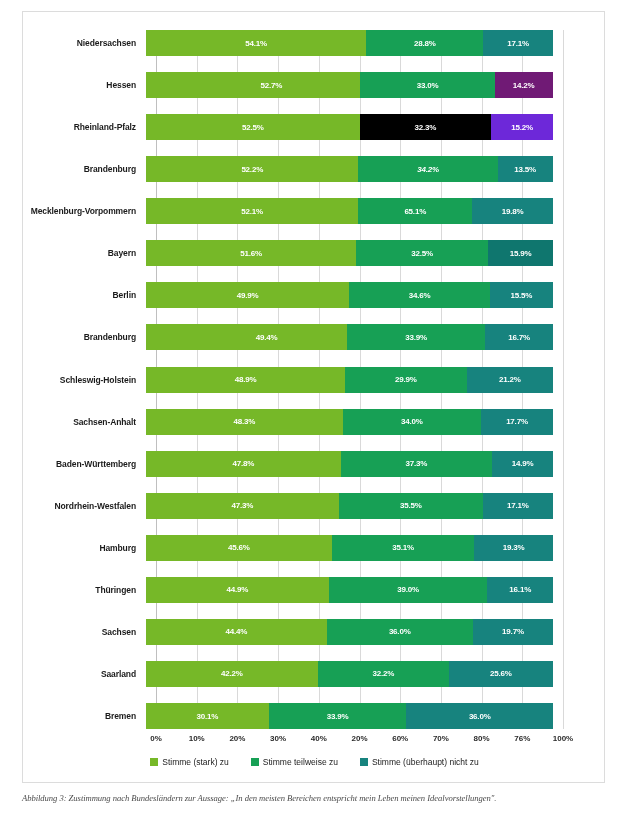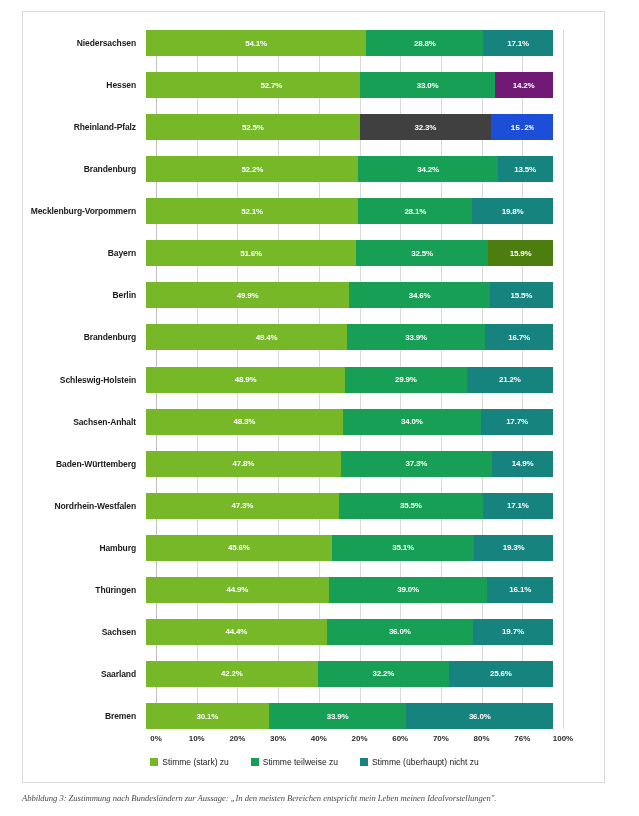--- a/index.html
+++ b/index.html
@@ -177,66 +177,66 @@
               <span>14.2%</span>
             </div>
           </div>
         </div>
         <div class="row">
           <div class="cat-label">Rheinland-Pfalz</div>
           <div class="bar-track">
             <div class="seg seg-0" style="width: 213.675px; background: rgb(118, 184, 40);">
               <span>52.5%</span>
             </div>
-            <div class="seg seg-1" style="width: 131.461px; background: #404040; align-items: center;">
+            <div class="seg seg-1" style="width: 131.461px; background: #000000; align-items: center;">
               <span>32.3%</span>
             </div>
-            <div class="seg seg-2" style="width: 61.864px; background: #1d4ed8; font-family: Liberation Mono, monospace;">
+            <div class="seg seg-2" style="width: 61.864px; background: #6d28d9;">
               <span>15.2%</span>
             </div>
           </div>
         </div>
         <div class="row">
           <div class="cat-label">Brandenburg</div>
           <div class="bar-track">
             <div class="seg seg-0" style="width: 212.454px; background: rgb(118, 184, 40);">
               <span>52.2%</span>
             </div>
-            <div class="seg seg-1" style="width: 139.194px; background: rgb(23, 160, 85);">
+            <div class="seg seg-1" style="width: 139.194px; background: rgb(23, 160, 85); font-style: italic;">
               <span>34.2%</span>
             </div>
             <div class="seg seg-2" style="width: 54.945px; background: rgb(23, 131, 126);">
               <span>13.5%</span>
             </div>
           </div>
         </div>
         <div class="row">
           <div class="cat-label">Mecklenburg-Vorpommern</div>
           <div class="bar-track">
             <div class="seg seg-0" style="width: 212.047px; background: rgb(118, 184, 40);">
               <span>52.1%</span>
             </div>
             <div class="seg seg-1" style="width: 114.367px; background: rgb(23, 160, 85);">
-              <span>28.1%</span>
+              <span>65.1%</span>
             </div>
             <div class="seg seg-2" style="width: 80.586px; background: rgb(23, 131, 126);">
               <span>19.8%</span>
             </div>
           </div>
         </div>
         <div class="row">
           <div class="cat-label">Bayern</div>
           <div class="bar-track">
             <div class="seg seg-0" style="width: 210.012px; background: rgb(118, 184, 40);">
               <span>51.6%</span>
             </div>
             <div class="seg seg-1" style="width: 132.275px; background: rgb(23, 160, 85);">
               <span>32.5%</span>
             </div>
-            <div class="seg seg-2" style="width: 64.713px; background: #4d7c0f;">
+            <div class="seg seg-2" style="width: 64.713px; background: #0f766e;">
               <span>15.9%</span>
             </div>
           </div>
         </div>
         <div class="row">
           <div class="cat-label">Berlin</div>
           <div class="bar-track">
             <div class="seg seg-0" style="width: 203.093px; background: rgb(118, 184, 40);">
               <span>49.9%</span>
             </div>

